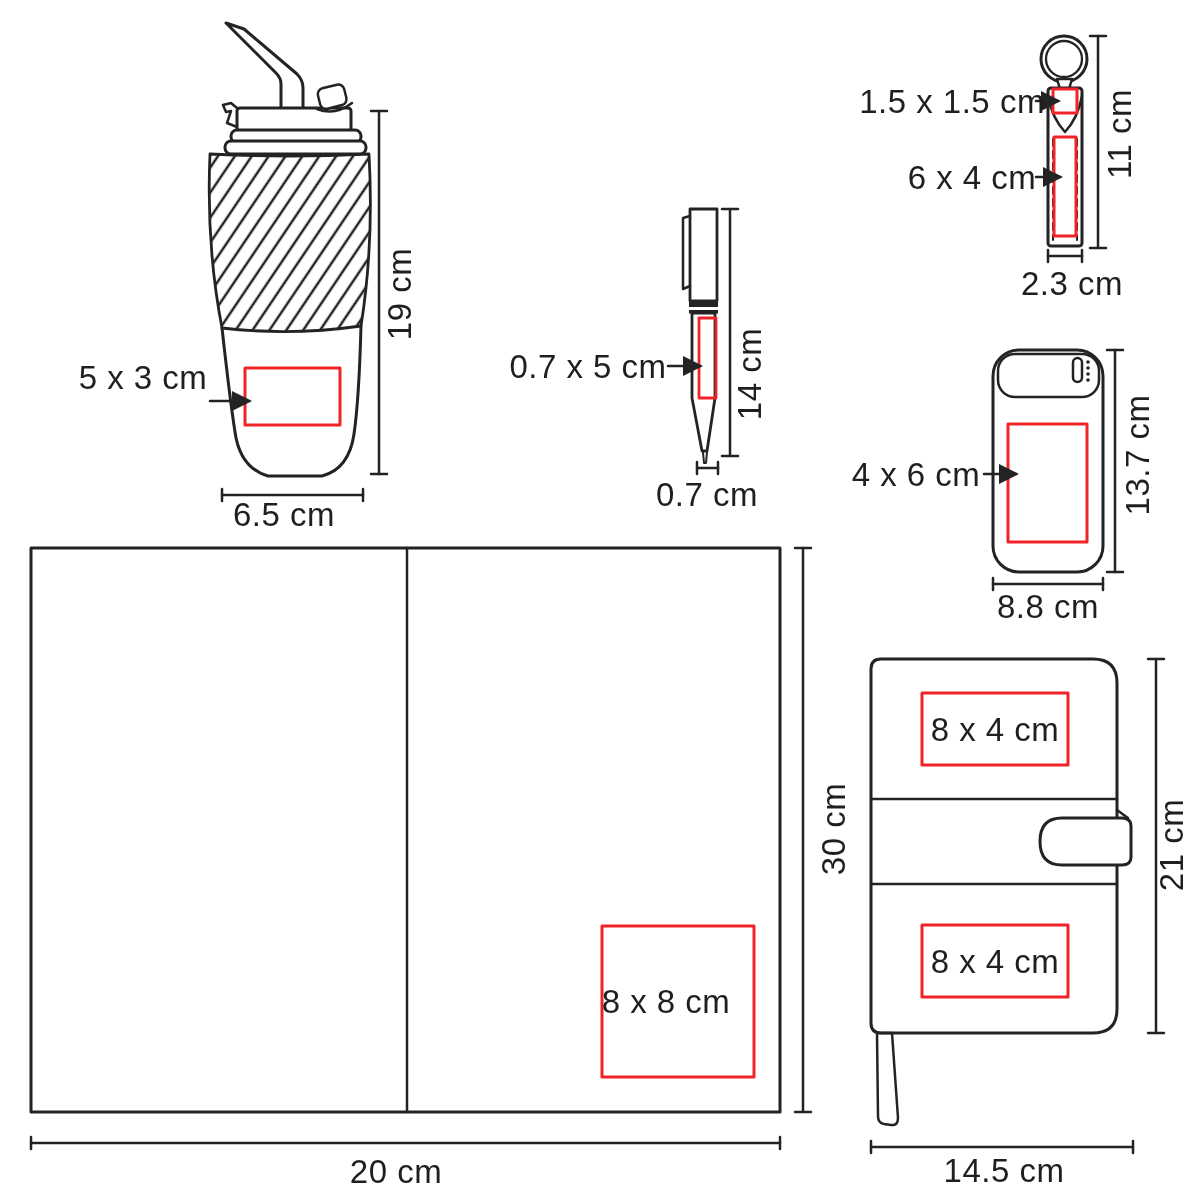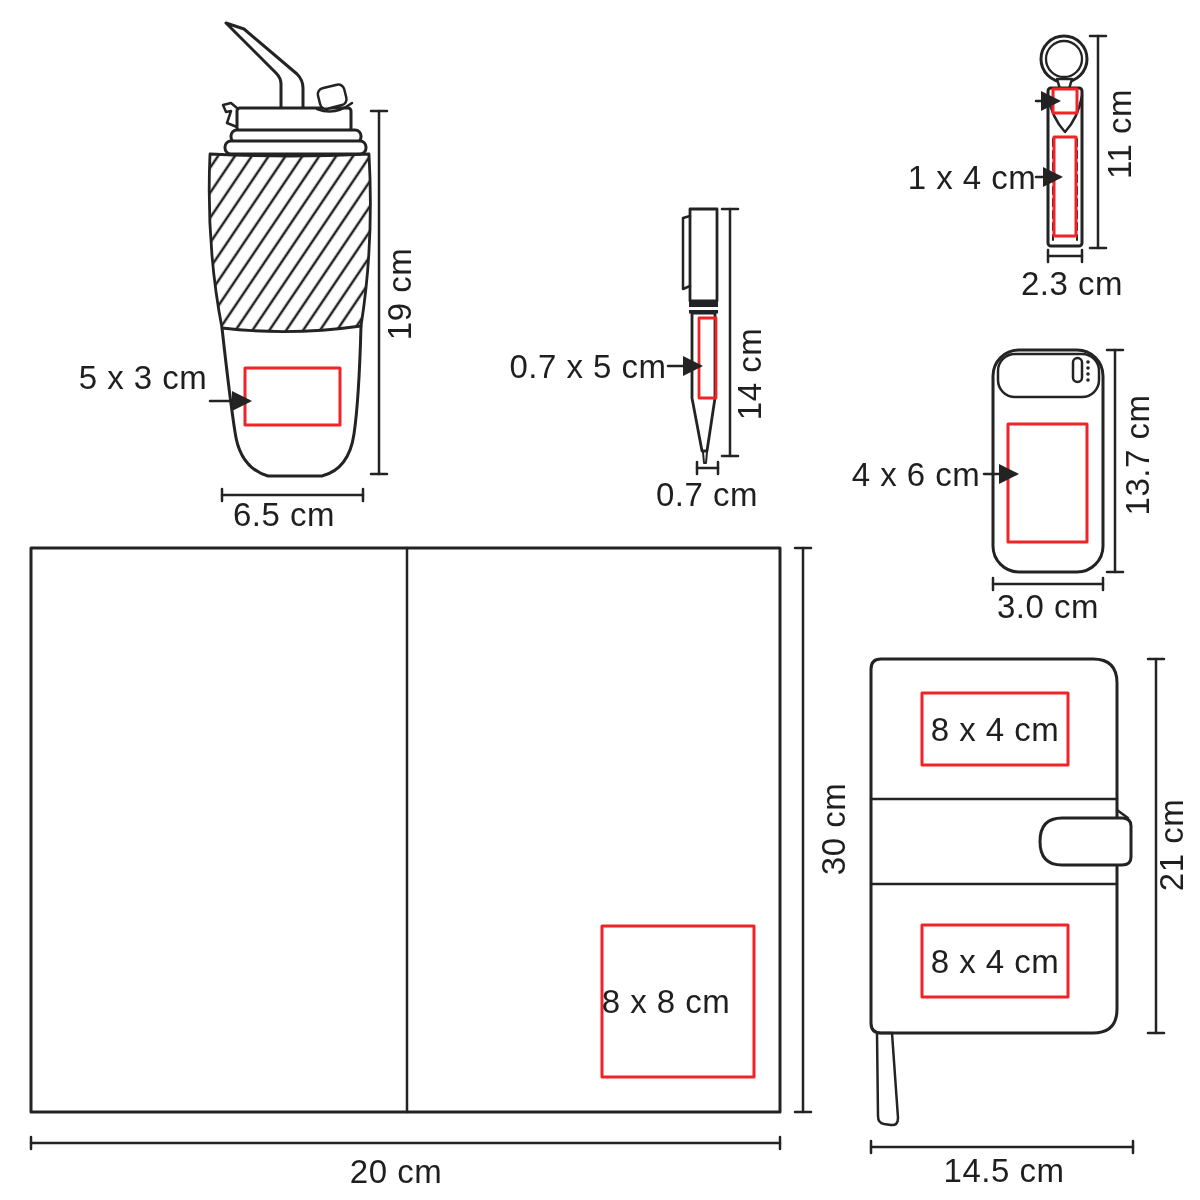--- a/index.html
+++ b/index.html
@@ -163,27 +163,28 @@
 </svg>
 
 <div class="lbl" style="left:143px;top:377px">5 x 3 cm</div>
 <div class="lbl rot" style="left:399px;top:294px">19 cm</div>
 <div class="lbl" style="left:284px;top:514px">6.5 cm</div>
 
 <div class="lbl" style="left:588px;top:366px">0.7 x 5 cm</div>
 <div class="lbl rot" style="left:749px;top:374px">14 cm</div>
 <div class="lbl" style="left:707px;top:494px">0.7 cm</div>
 
-<div class="lbl" style="left:972px;top:177px">1 x 4 cm</div>
+<div class="lbl" style="left:952px;top:101px">1.5 x 1.5 cm</div>
+<div class="lbl" style="left:972px;top:177px">6 x 4 cm</div>
 <div class="lbl rot" style="left:1119px;top:134px">11 cm</div>
 <div class="lbl" style="left:1072px;top:283px">2.3 cm</div>
 
 <div class="lbl" style="left:916px;top:474px">4 x 6 cm</div>
 <div class="lbl rot" style="left:1137px;top:455px">13.7 cm</div>
-<div class="lbl" style="left:1048px;top:606px">3.0 cm</div>
+<div class="lbl" style="left:1048px;top:606px">8.8 cm</div>
 
 <div class="lbl" style="left:666px;top:1001px">8 x 8 cm</div>
 <div class="lbl rot" style="left:833px;top:829px">30 cm</div>
 <div class="lbl" style="left:396px;top:1171px">20 cm</div>
 
 <div class="lbl" style="left:995px;top:729px">8 x 4 cm</div>
 <div class="lbl" style="left:995px;top:961px">8 x 4 cm</div>
 <div class="lbl rot" style="left:1171px;top:845px">21 cm</div>
 <div class="lbl" style="left:1004px;top:1170px">14.5 cm</div>
 

